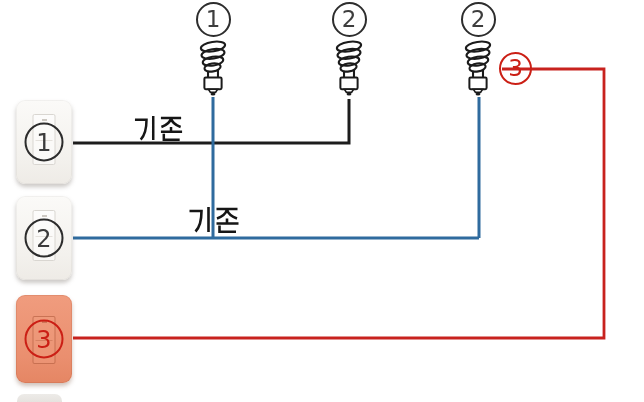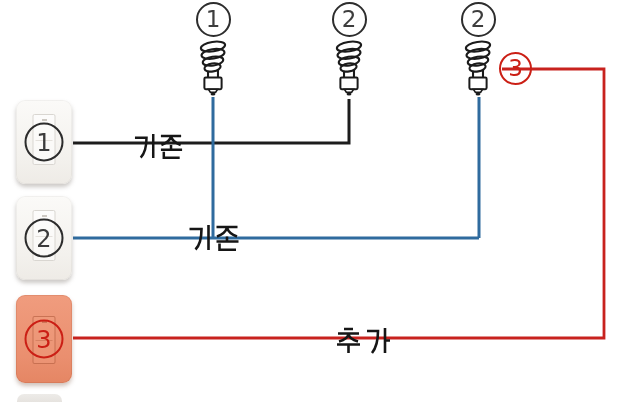--- a/index.html
+++ b/index.html
@@ -43,21 +43,21 @@
                    box-shadow:inset 0 0 0 1px rgba(150,60,30,0.15), 0 3px 4px rgba(120,80,60,0.35);}
   .plate.highlight .rocker{background:rgba(240,160,130,0.35);border-color:rgba(176,88,58,0.6);}
   .plate.highlight .rocker .mid{background:rgba(176,88,58,0.35);}
   .plate.highlight .rocker .dash{background:rgba(176,88,58,0.55);}
   .plate.highlight .swbadge{border-color:#cb1f15;color:#cb1f15;}
 
   .plate-partial{position:absolute;left:17px;top:394px;width:45px;height:8px;z-index:2;
                  border-radius:7px 7px 0 0;background:linear-gradient(180deg,#edebe8,#e6e3df);}
 
   
-  .klabel{position:absolute;z-index:4;margin-top:18px;}
+  .klabel{position:absolute;z-index:4;}
   .klabel .g{fill:none;stroke:#161616;stroke-width:2.6;stroke-linecap:butt;stroke-linejoin:miter;}
   .ghost{position:absolute;left:0;top:-2px;color:transparent;font-size:25px;letter-spacing:2px;white-space:nowrap;}
 </style>
 </head>
 <body>
 
 <div class="canvas">
 
   <svg class="abs wire-layer" width="644" height="402" viewBox="0 0 644 402">
     <path class="w-black" d="M73,143 H349 V99"></path>
@@ -146,22 +146,14 @@
 
   <div class="klabel" style="left:187px;top:206px;width:55px;height:27px">
     <svg width="55" height="27" viewBox="0 0 52 27">
       <path class="g" d="M1,5 H13 C13,15 11.5,21 7,25.5 M20,1 V26
                          M28,3 H49 M38.5,3.5 C37.5,7.5 34,10.5 28.5,12.5 M38.5,3.5 C39.5,7.5 43,10.5 48.5,12.5
                          M38.5,12.5 V16.5 M28,17.5 H50 M31,19.5 V25.7 H47.5"></path>
     </svg>
     <span class="ghost">기존</span>
   </div>
 
-  <div class="klabel" style="left:336px;top:309px;width:54px;height:27px">
-    <svg width="54" height="27" viewBox="0 0 54 27">
-      <path class="g" d="M8,2 H17 M2,6.5 H23 M12.5,7 C12,10 8.5,13 3,14.5 M12.5,7 C13,10 16.5,13 22,14.5
-                         M1,17.5 H24 M12.5,17.5 V26
-                         M31,4 H42 C42,14 40.5,20.5 36,26 M49,1 V26 M49,13.5 H54"></path>
-    </svg>
-    <span class="ghost">추가</span>
-  </div>
 
 </div>
 
 </body></html>

